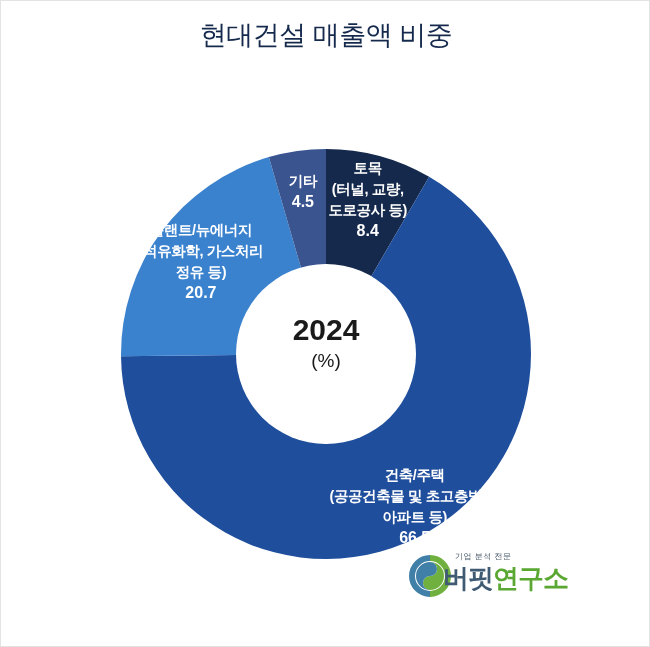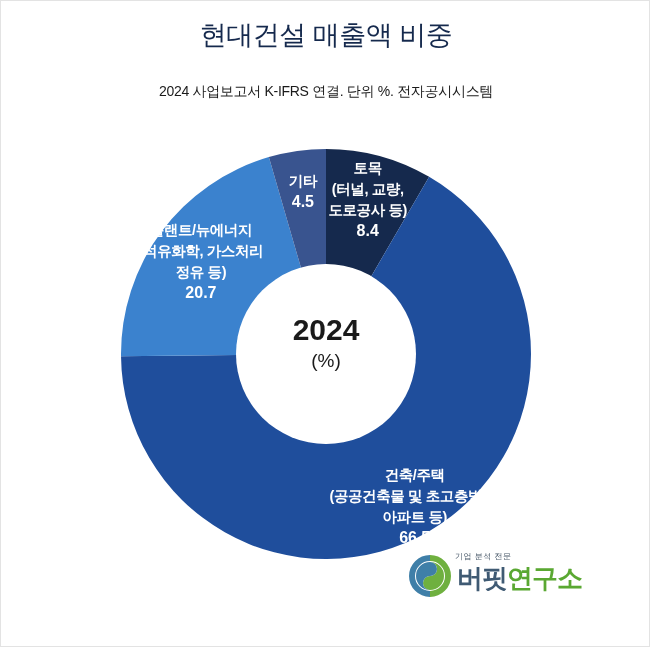--- a/index.html
+++ b/index.html
@@ -96,38 +96,37 @@
     position: absolute;
     left: 46px;
     top: 2px;
     font-size: 8px;
     color: #4a5a6a;
     letter-spacing: 0.5px;
     white-space: nowrap;
   }
   #logo-name {
     position: absolute;
-    left: 48px;
+    left: 34px;
     top: 12px;
     font-size: 26px;
     font-weight: bold;
     letter-spacing: -1px;
     white-space: nowrap;
   }
   .logo-name-a { color: #3f5a73; }
   .logo-name-b { color: #5aa832; }
 </style>
 </head>
 <body>
 
 <div id="page">
 
   <div class="chart-title">현대건설 매출액 비중</div>
 
-  <div class="chart-subtitle">2024 사업보고서 K-IFRS 연결. 단위 %. 전자공시시스템</div>
 
   <div id="donut-wrap">
     <svg id="donut-svg" width="414" height="414" viewBox="0 0 414 414">
 
       <g id="slices">
           <path d="M 207 2 A 205 205 0 0 1 310.1493619211383 29.84128828854611 L 251.86997243569516 129.93596040551756 A 89.175 89.175 0 0 0 207 117.825 Z" fill="#15294d"></path>
           <path d="M 310.1493619211383 29.84128828854611 A 205 205 0 1 1 2.012367649751411 209.2517956033612 L 117.83037992764187 207.97953108746214 A 89.175 89.175 0 1 0 251.86997243569516 129.93596040551756 Z" fill="#1f4e9c"></path>
           <path d="M 2.012367649751411 209.2517956033612 A 205 205 0 0 1 149.86243084926892 10.123647454689404 L 182.145157419432 121.3587866427899 A 89.175 89.175 0 0 0 117.83037992764187 207.97953108746214 Z" fill="#3b82ce"></path>
           <path d="M 149.86243084926892 10.123647454689404 A 205 205 0 0 1 206.99999999999997 2 L 206.99999999999997 117.825 A 89.175 89.175 0 0 0 182.145157419432 121.3587866427899 Z" fill="#39548f"></path>
         </g>

